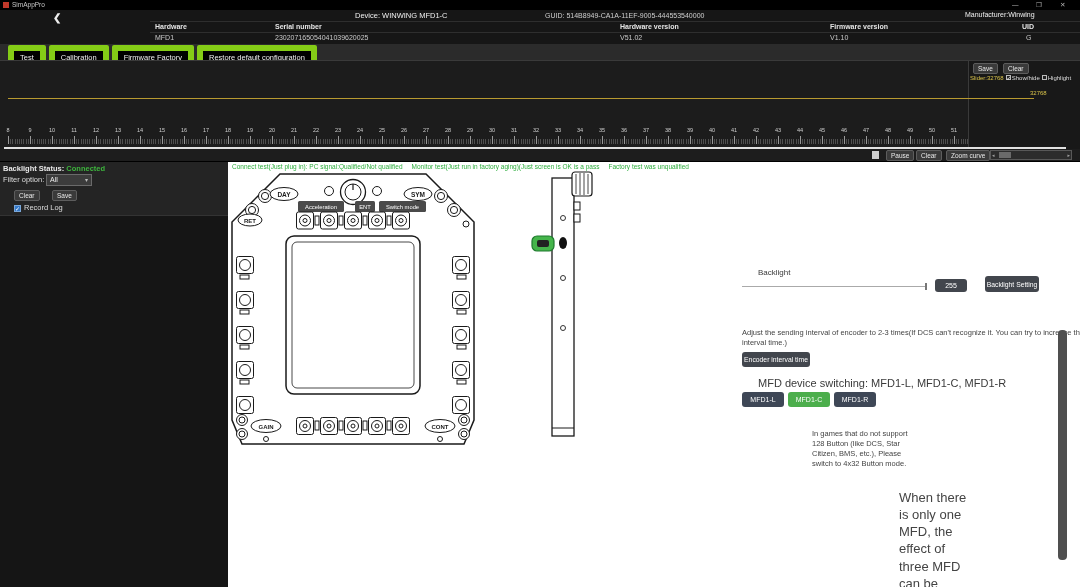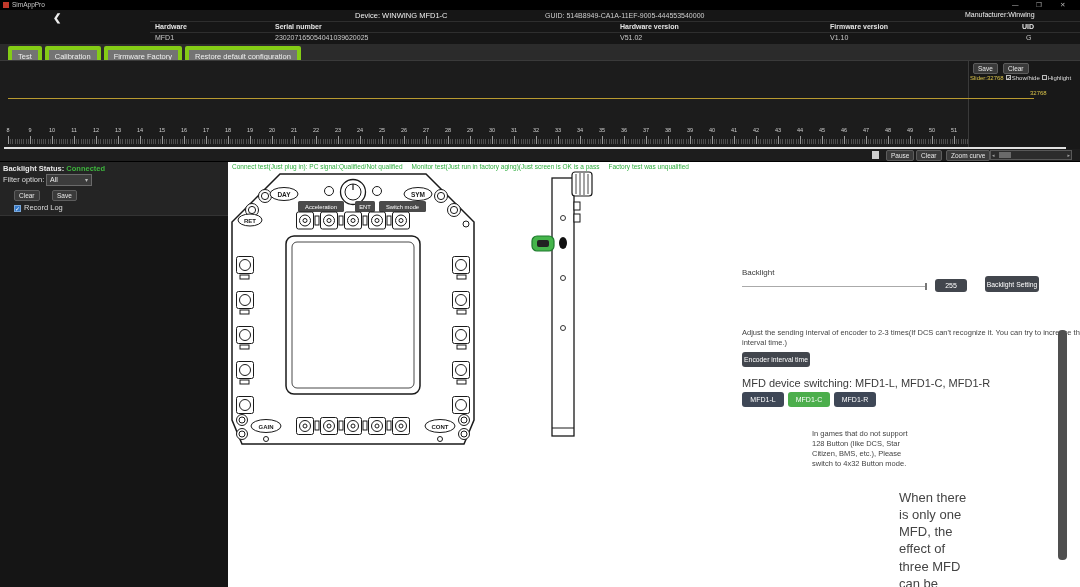--- a/index.html
+++ b/index.html
@@ -25,21 +25,21 @@
   #manufacturer-label { left:965px; top:1px; font-size:7px; color:#f0f0f0; }
   .hsep { left:150px; width:930px; height:1px; background:#2e2e2e; }
   .hcol { font-size:7px; font-weight:bold; color:#e5e5e5; top:13px; }
   .hval { font-size:7px; color:#c9c9c9; top:24px; }
   .cx1 { left:155px; } .cx2 { left:275px; } .cx3 { left:620px; } .cx4 { left:830px; } .cx5 { left:1022px; }
 
   
   #tabsbar { left:0; top:44px; width:1080px; height:16px; background:#2b2b2b; padding:1px 0 0 8px; }
   .tab {
     display:inline-block; margin-right:3px; padding:2px 6px; font-size:7.5px; color:#eee;
-    background:#737373; border:4px solid #84cc16; border-radius:2px; cursor:pointer;
+    background:#000000; border:6px solid #84cc16; border-radius:2px; cursor:pointer;
     font-family:"Liberation Sans", sans-serif;
     text-align:center;
   }
 
   
   #plot { left:0; top:60px; width:1080px; height:88px; background:#1c1c1c; border-top:1px solid #3a3a3a; }
   #plot-line { left:8px; top:37px; width:1026px; height:1px; background:#b89a30; z-index:3; }
   #plot-line-label { left:1030px; top:29px; font-size:6px; color:#d8c24a; z-index:3; }
   #plot-legend-panel { left:968px; top:0; width:112px; height:88px; background:#181818; border-left:1px solid #3a3a3a; z-index:2; }
   .minibtn {
@@ -88,21 +88,21 @@
   
   #status-line { left:232px; top:1px; width:460px; font-size:6.5px; white-space:nowrap; }
   .status-seg { margin-right:9px; }
 
   
   #mfd-front { left:228px; top:6px; }
   #mfd-side { left:530px; top:4px; }
   svg text { font-family:"Liberation Sans", sans-serif; }
 
   
-  .rc-label { font-size:8px; color:#3a3a3a; }
+  .rc-label { font-size:8px; color:#3a3a3a;margin-left:16px; }
   #backlight-label { left:742px; top:106px; }
   #backlight-track { left:742px; top:124px; width:184px; height:1px; background:#aaa; }
   #backlight-thumb { left:925px; top:121px; width:2px; height:7px; background:#777; cursor:grab; }
   #backlight-value { left:935px; top:117px; width:32px; height:13px; background:#42464d; border-radius:3px;
      color:#fff; font-size:7px; text-align:center; line-height:13px; }
   .dkbtn { position:absolute; background:#42464d; border-radius:3px; color:#fff; text-align:center;
      cursor:pointer; font-family:"Liberation Sans", sans-serif; border:none; }
   #backlight-btn { left:985px; top:114px; width:54px; height:16px; font-size:6.8px; }
   #encoder-text { left:742px; top:166px; width:352px; font-size:7.5px; color:#444; line-height:1.35; }
   #encoder-btn { left:742px; top:190px; width:68px; height:15px; font-size:6.8px; }

